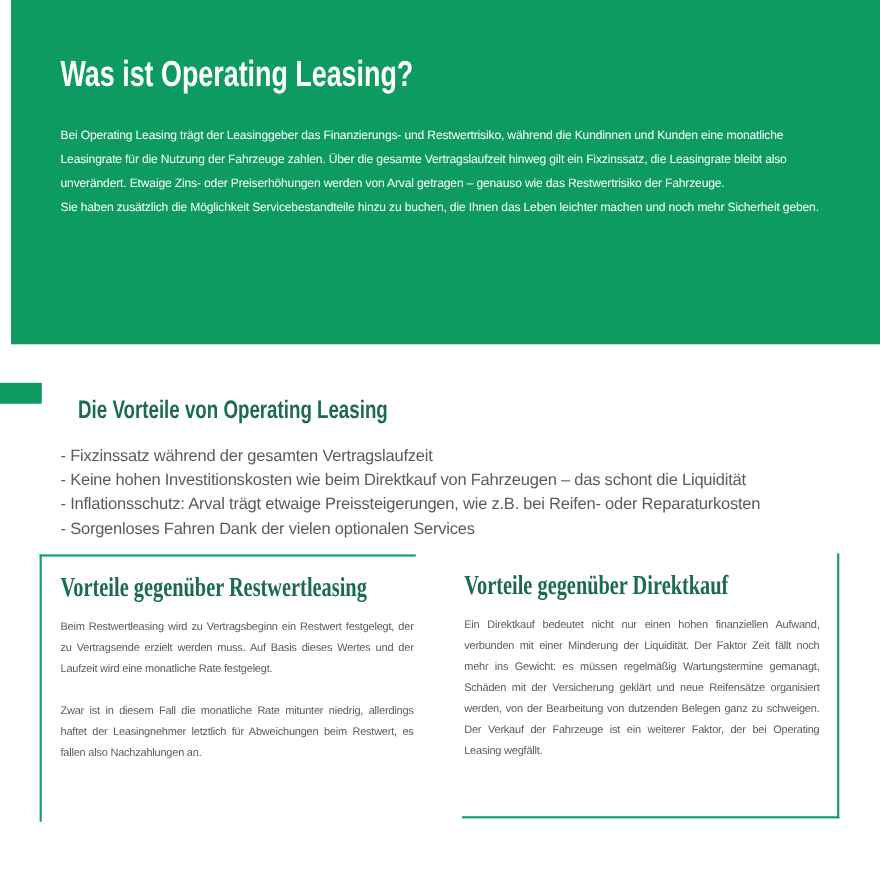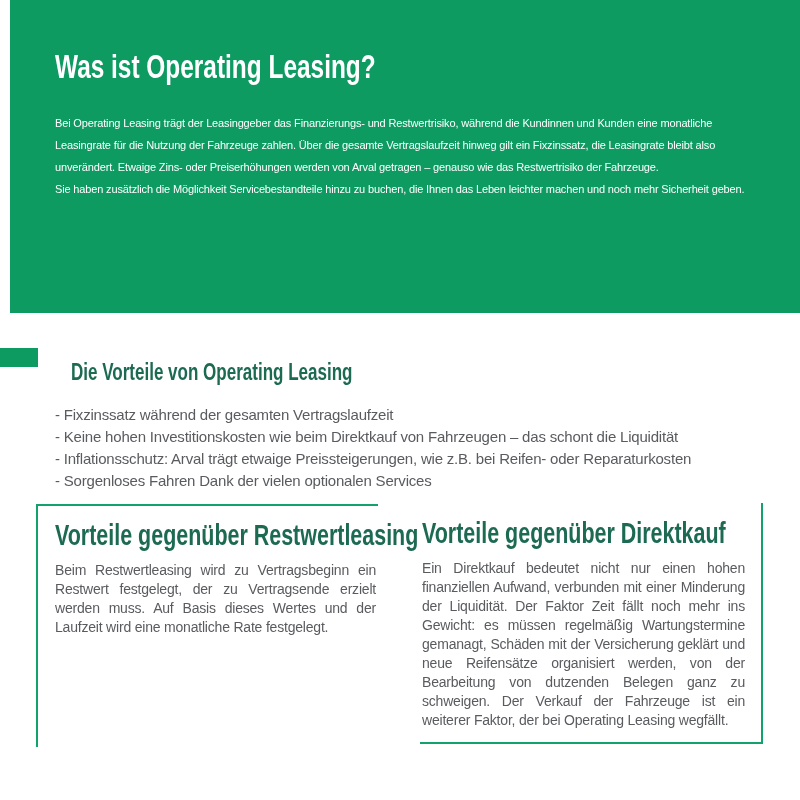--- a/index.html
+++ b/index.html
@@ -76,28 +76,29 @@
   }
 
   
   .box {
     position: absolute;
     box-sizing: border-box;
     color: var(--body_gray, #5a5b5f);
   }
   .box-heading {
     margin: 0 0 13px 0;
-    font-size: 29px;
+    font-size: 25px;
     line-height: 26px;
     font-weight: bold;
     color: var(--heading_green, #1d6a52);
+    font-family: Liberation Serif, serif;
   }
   .box p {
     margin: 0;
-    font-size: 14px;
+    font-size: 10px;
     line-height: 19px;
     text-align: justify;
     letter-spacing: -0.2px;
     hyphens: auto;
     -webkit-hyphens: auto;
   }
   .box p + p { margin-top: 19px; }
   .box-left {
     left: 36px; top: 504px;
     width: 342px; height: 243px;
@@ -138,20 +139,21 @@
       <li>- Inflationsschutz: Arval trägt etwaige Preissteigerungen, wie z.B. bei Reifen- oder Reparaturkosten</li>
       <li>- Sorgenloses Fahren Dank der vielen optionalen Services</li>
     </ul>
   </section>
 
   <section class="box box-left">
     <h3 class="box-heading">
       <span class="cond">Vorteile gegenüber Restwertleasing</span>
     </h3>
     <p>Beim Restwertleasing wird zu Vertragsbeginn ein Restwert festgelegt, der zu Vertragsende erzielt werden muss. Auf Basis dieses Wertes und der Laufzeit wird eine monatliche Rate festgelegt.</p>
+    <p>Zwar ist in diesem Fall die monatliche Rate mitunter niedrig, allerdings haftet der Leasingnehmer letztlich für Abweichungen beim Restwert, es fallen also Nachzahlungen an.</p>
   </section>
 
   <section class="box box-right">
     <h3 class="box-heading">
       <span class="cond">Vorteile gegenüber Direktkauf</span>
     </h3>
     <p>Ein Direktkauf bedeutet nicht nur einen hohen finanziellen Aufwand, verbunden mit einer Minderung der Liquidität. Der Faktor Zeit fällt noch mehr ins Gewicht: es müssen regelmäßig Wartungstermine gemanagt, Schäden mit der Versicherung geklärt und neue Reifensätze organisiert werden, von der Bearbeitung von dutzenden Belegen ganz zu schweigen. Der Verkauf der Fahrzeuge ist ein weiterer Faktor, der bei Operating Leasing wegfällt.</p>
   </section>
 
 </div>

